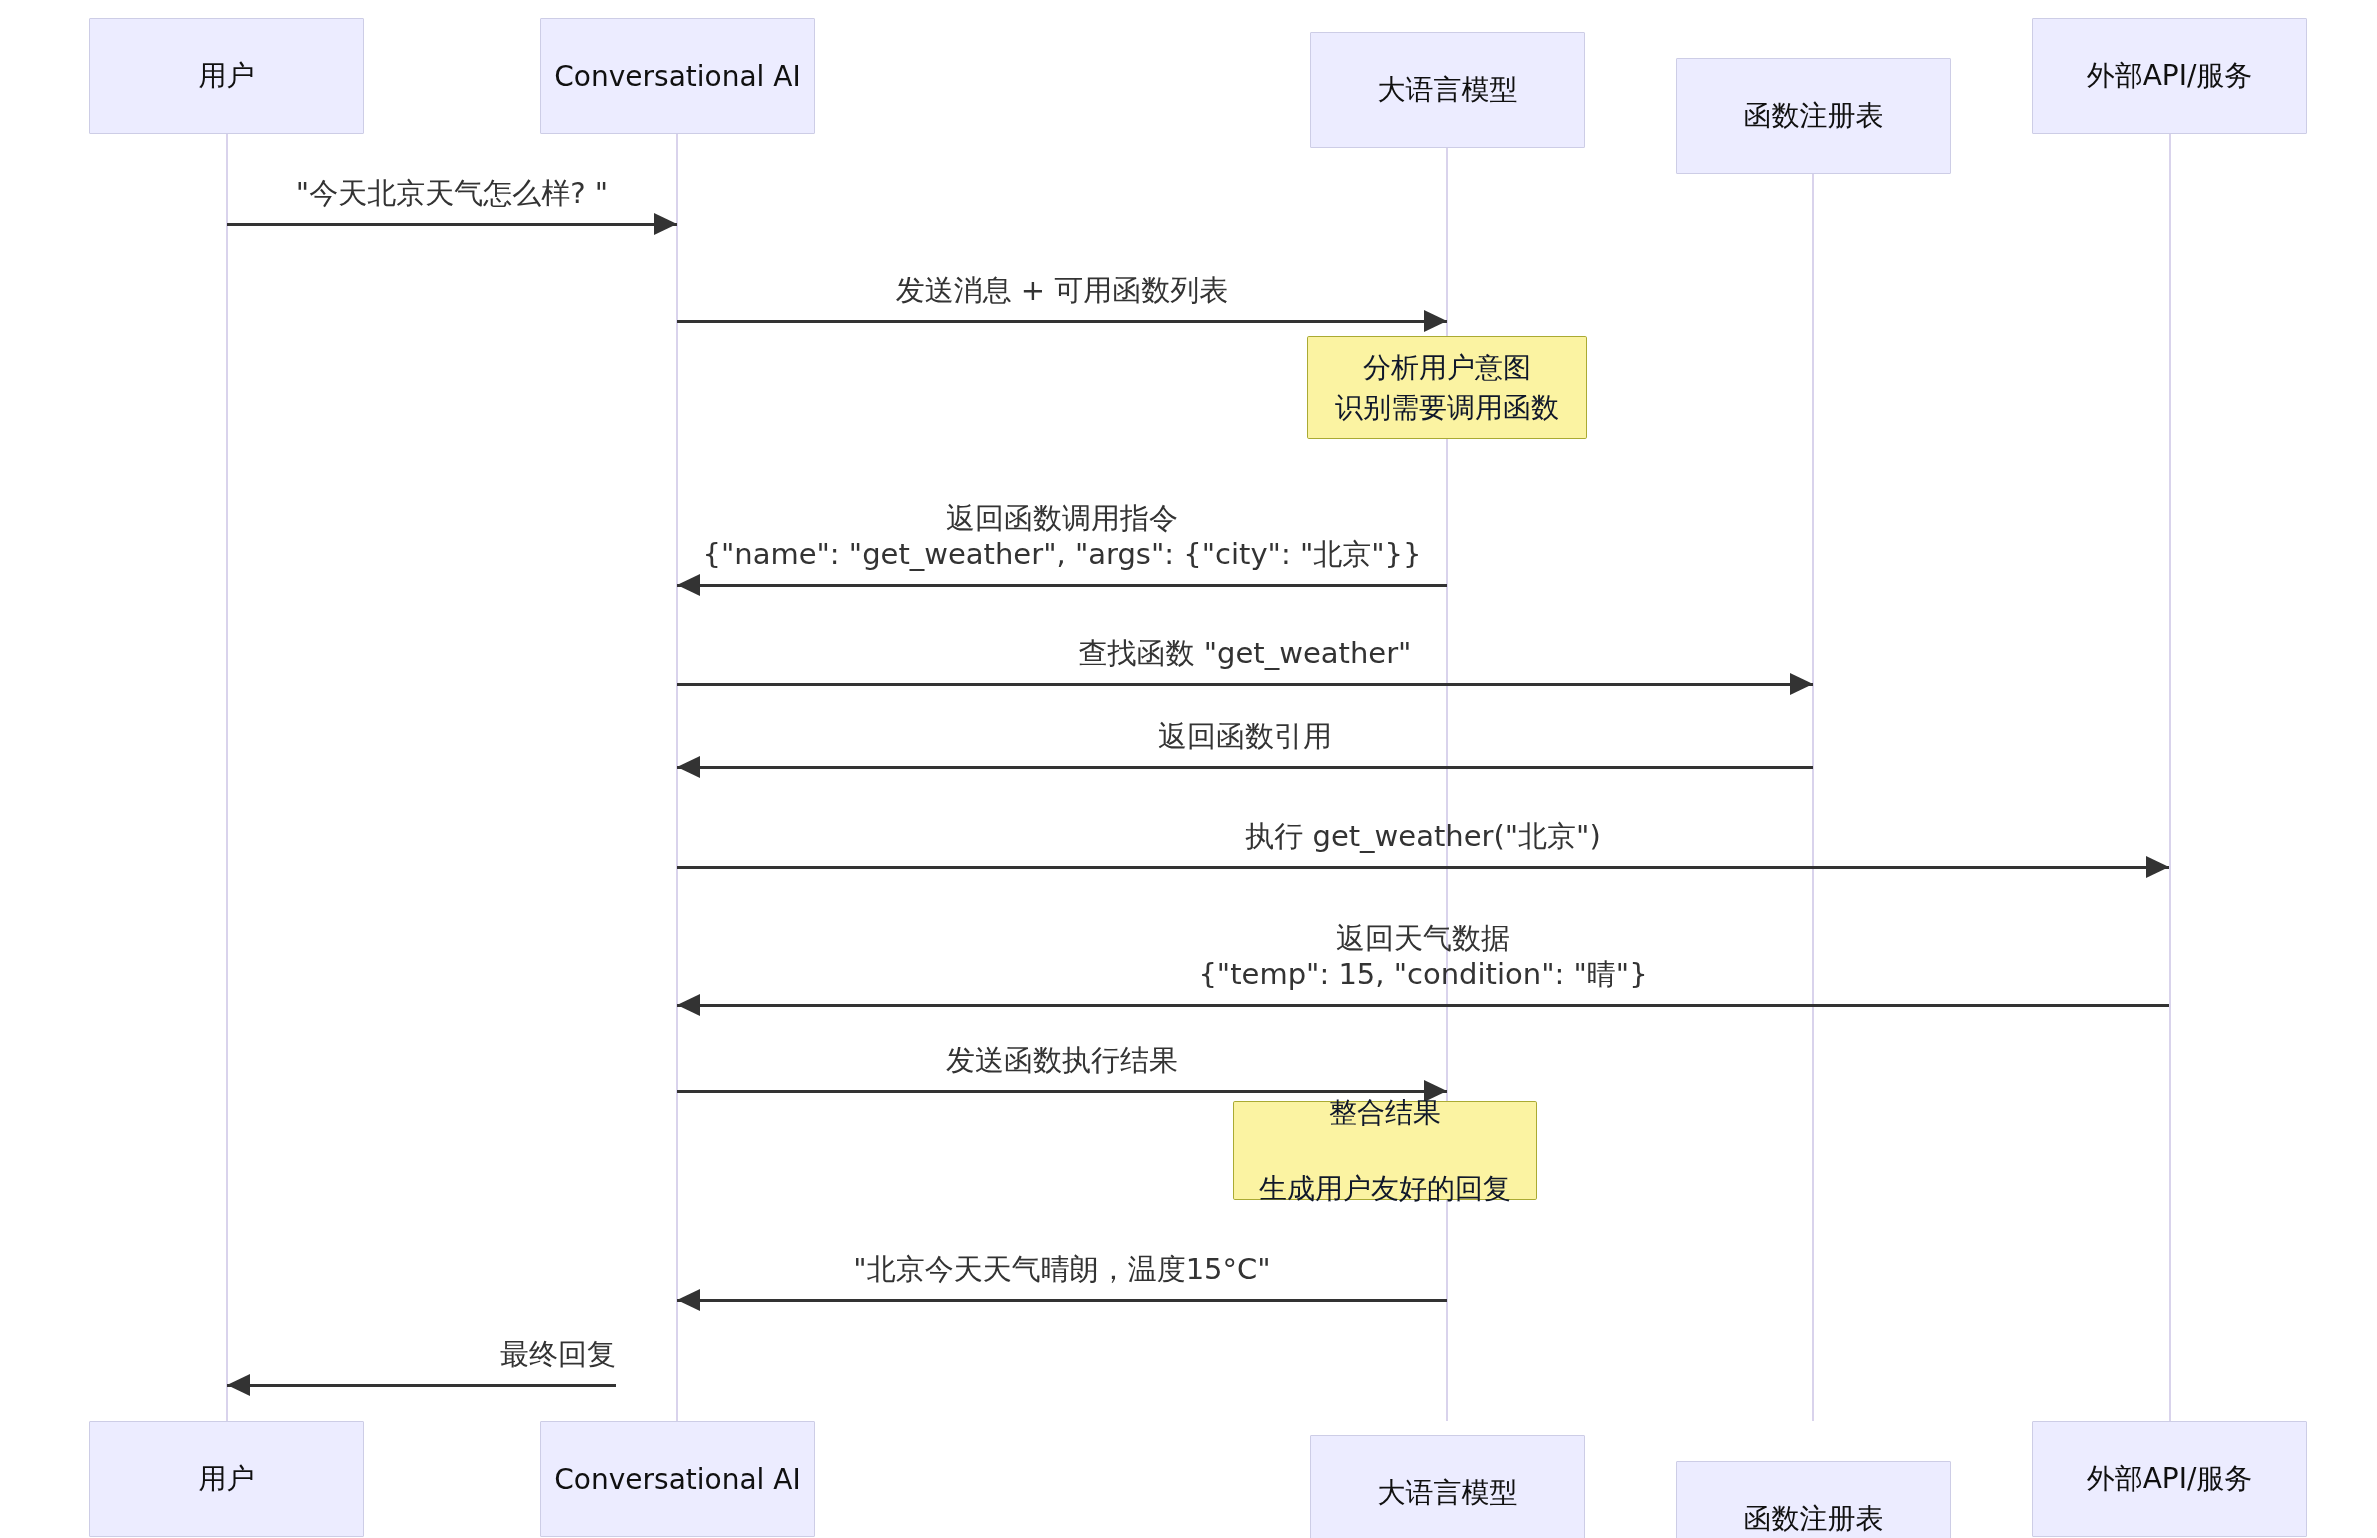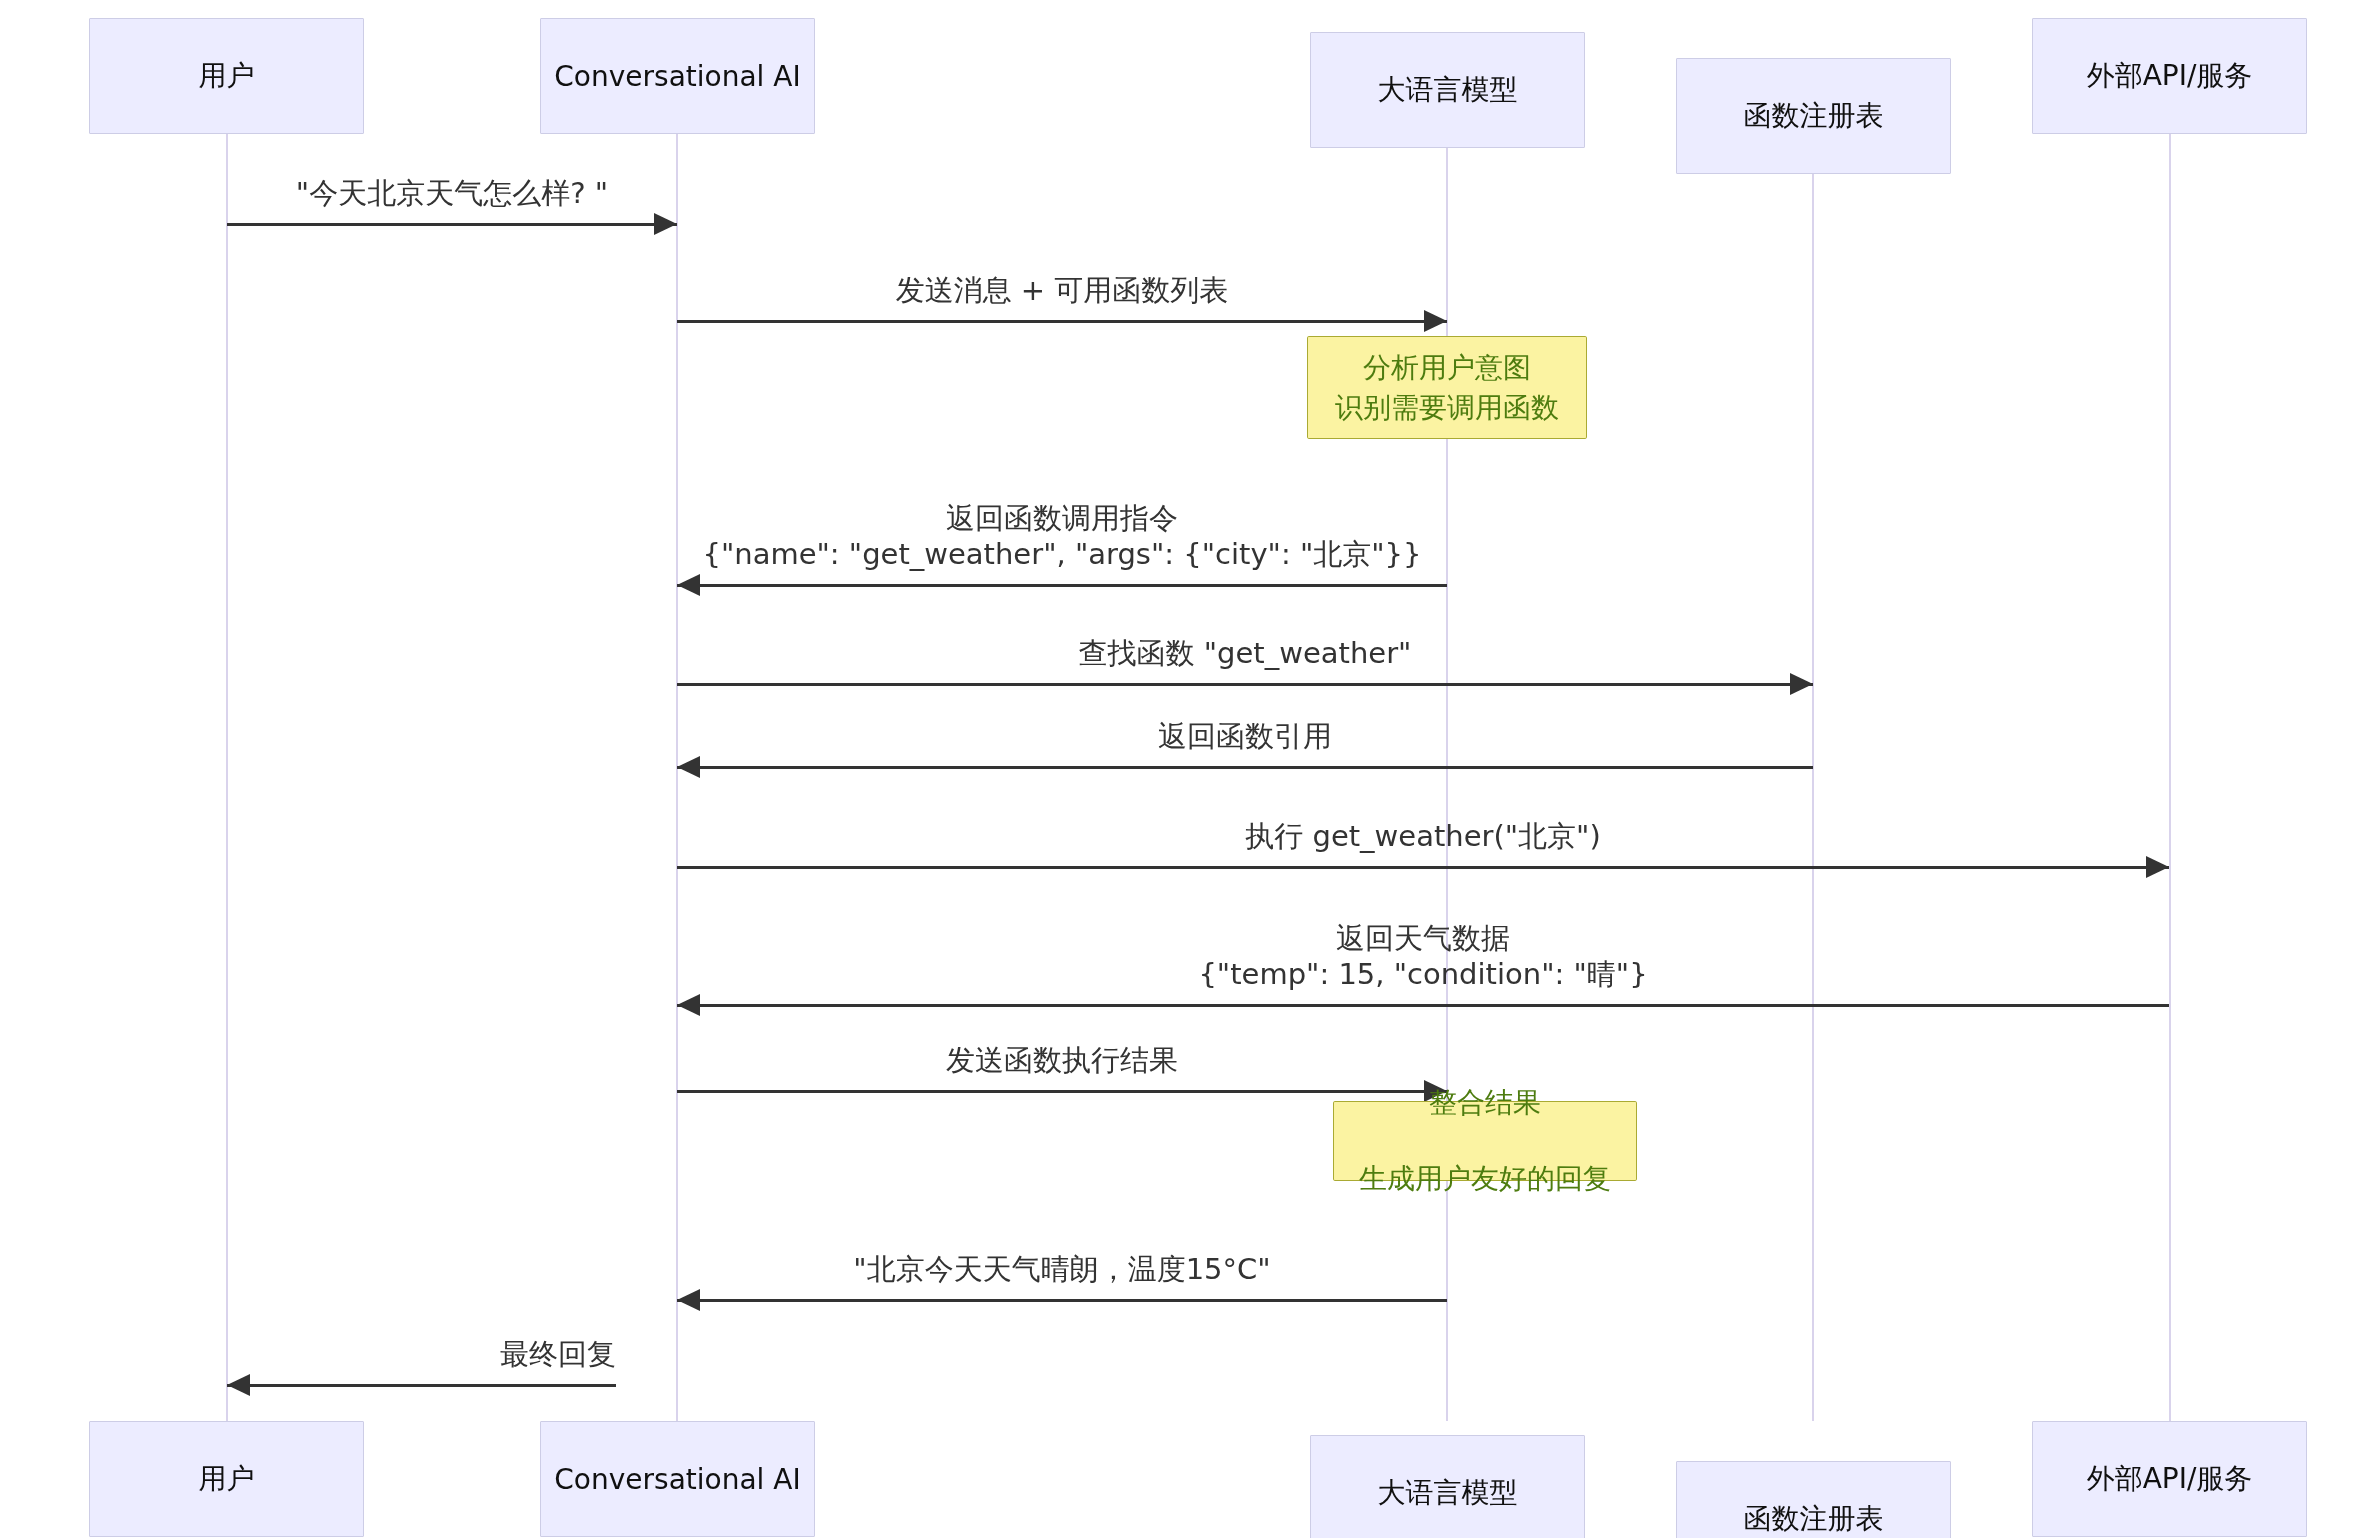--- a/index.html
+++ b/index.html
@@ -37,41 +37,41 @@
     border-left:23.5px solid #333333;
   }
   .msg.left .line::before {
     content:""; position:absolute; left:0; top:-10px; width:0; height:0;
     border-top:11px solid transparent; border-bottom:11px solid transparent;
     border-right:23.5px solid #333333;
   }
   .note {
     position:absolute; background:#FBF3A2; border:1.8px solid #AAAA33;
     display:flex; flex-direction:column; align-items:center; justify-content:center;
-    font-size:28px; line-height:40px; color:#4d7c0f; text-align:center;
+    font-size:28px; line-height:40px; color:#0f172a; text-align:center;
     border-radius:1.8px;
   }
   
   .ax0 { left:89px; }  .ax1 { left:540px; } .ax2 { left:1310px;margin-top:14px; }
   .ax3 { left:1676px;margin-top:40px; } .ax4 { left:2032px; }
   .lx0 { left:226px; } .lx1 { left:676px; } .lx2 { left:1446px; }
   .lx3 { left:1812px; } .lx4 { left:2169px; }
   
   .m0 { left:227px; width:450px;  bottom:1313px; }
   .m1 { left:677px; width:770px;  bottom:1216px; }
   .m2 { left:677px; width:770px;  bottom:952px; }
   .m3 { left:677px; width:1136px; bottom:853px; }
   .m4 { left:677px; width:1136px; bottom:770px; }
   .m5 { left:677px; width:1492px; bottom:670px; }
   .m6 { left:677px; width:1492px; bottom:532px; }
   .m7 { left:677px; width:770px;  bottom:446px; }
   .m8 { left:677px; width:770px;  bottom:237px; }
   .m9 { left:227px; width:389px;  bottom:152px;align-items:flex-end; }
   .n0 { left:1307px; top:336px;  width:280px; height:103px; }
-  .n1 { left:1333px; top:1101px; width:304px; height:80px;gap:36px; }
+  .n1 { left:1233px; top:1101px; width:304px; height:99px;gap:36px; }
 </style>
 </head>
 <body>
 
 <div class="diagram">
 
   <div class="lifeline lx0"></div>
   <div class="lifeline lx1"></div>
   <div class="lifeline lx2"></div>
   <div class="lifeline lx3"></div>

